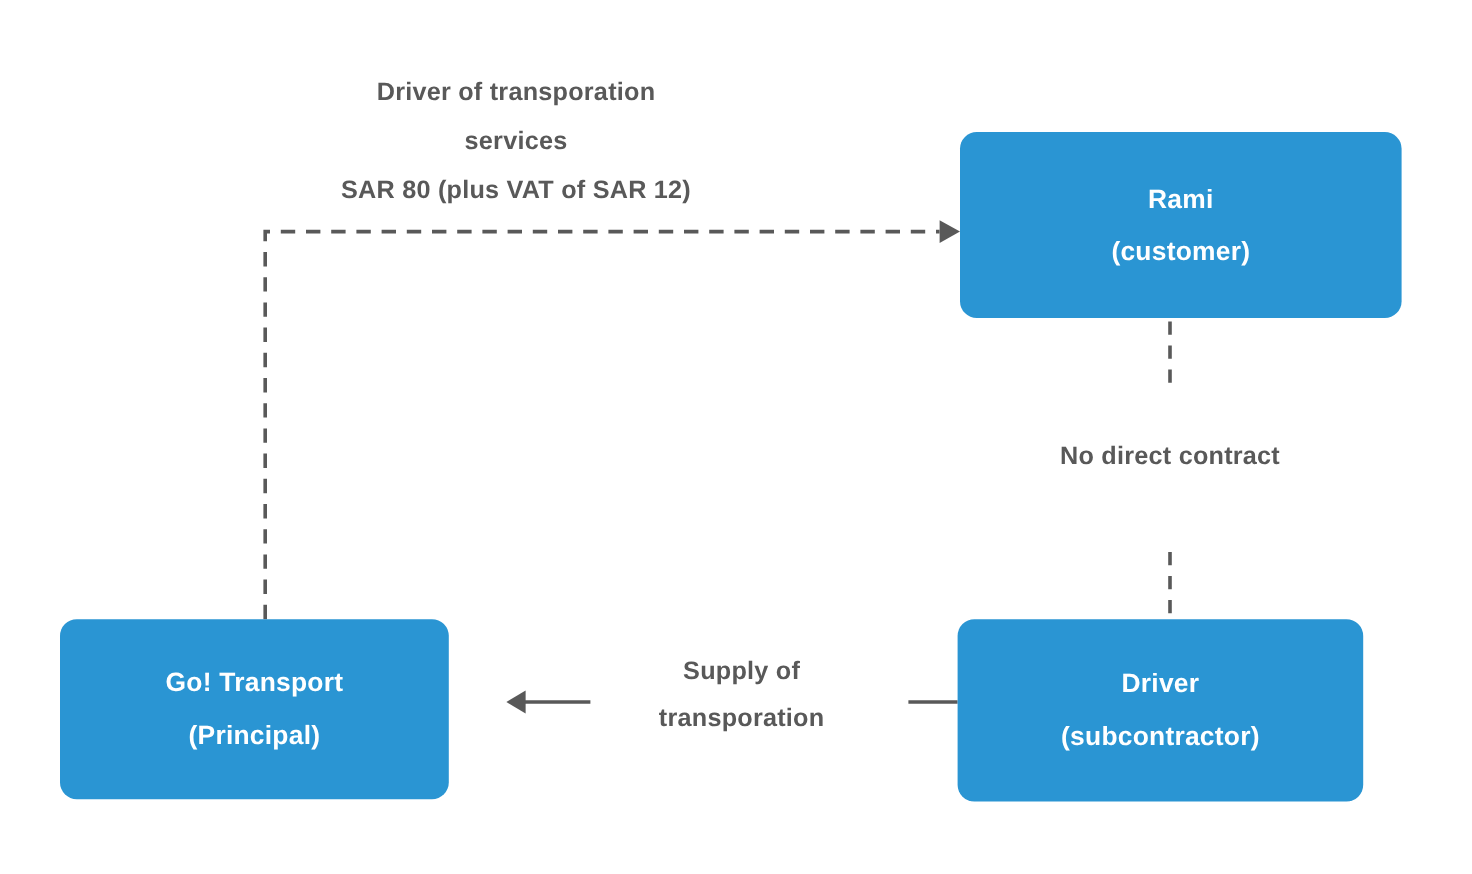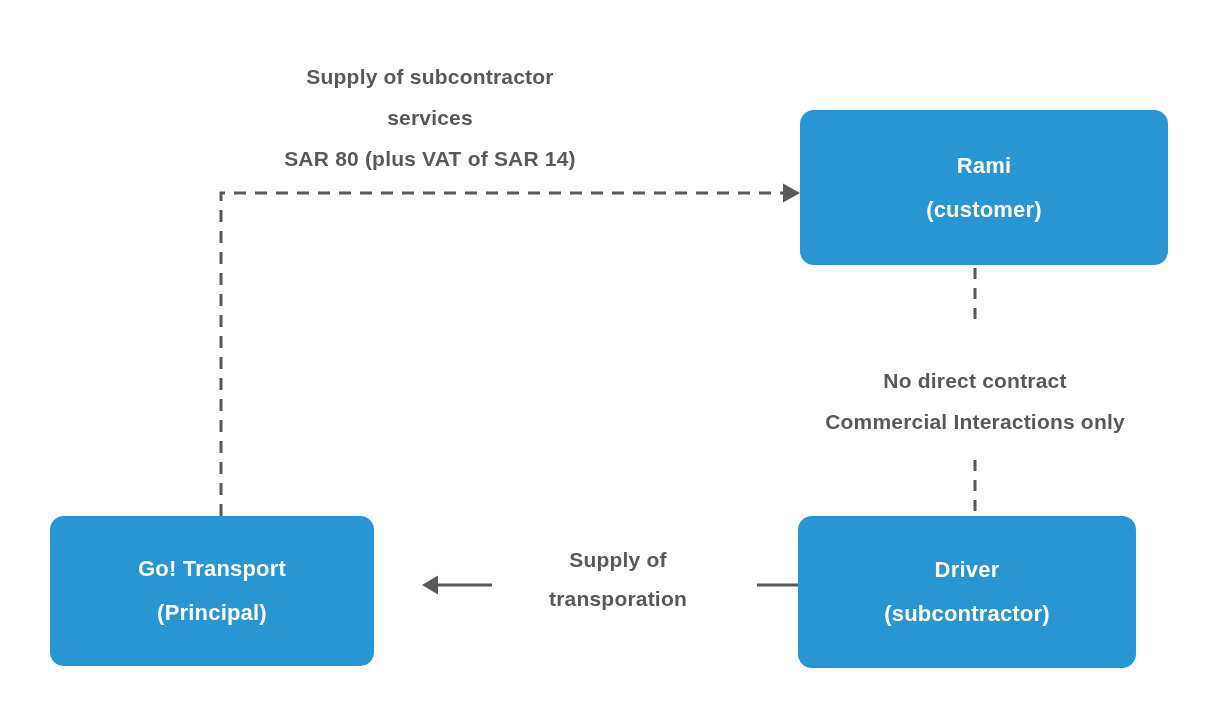--- a/index.html
+++ b/index.html
@@ -67,28 +67,27 @@
     <div>Go! Transport</div>
     <div>(Principal)</div>
   </div>
 
   <div class="node node-driver">
     <div>Driver</div>
     <div>(subcontractor)</div>
   </div>
 
   <div class="edge-label label-supply80">
-    <div>Supply of subcontractor</div>
+    <div>Driver of transporation</div>
     <div>services</div>
-    <div>SAR 80 (plus VAT of SAR 14)</div>
+    <div>SAR 80 (plus VAT of SAR 12)</div>
   </div>
 
   <div class="edge-label label-nocontract">
     <div>No direct contract</div>
-    <div>Commercial Interactions only</div>
   </div>
 
   <div class="edge-label label-supply63">
     <div>Supply of</div>
     <div>transporation</div>
   </div>
 
 </div>
 
 </body></html>

